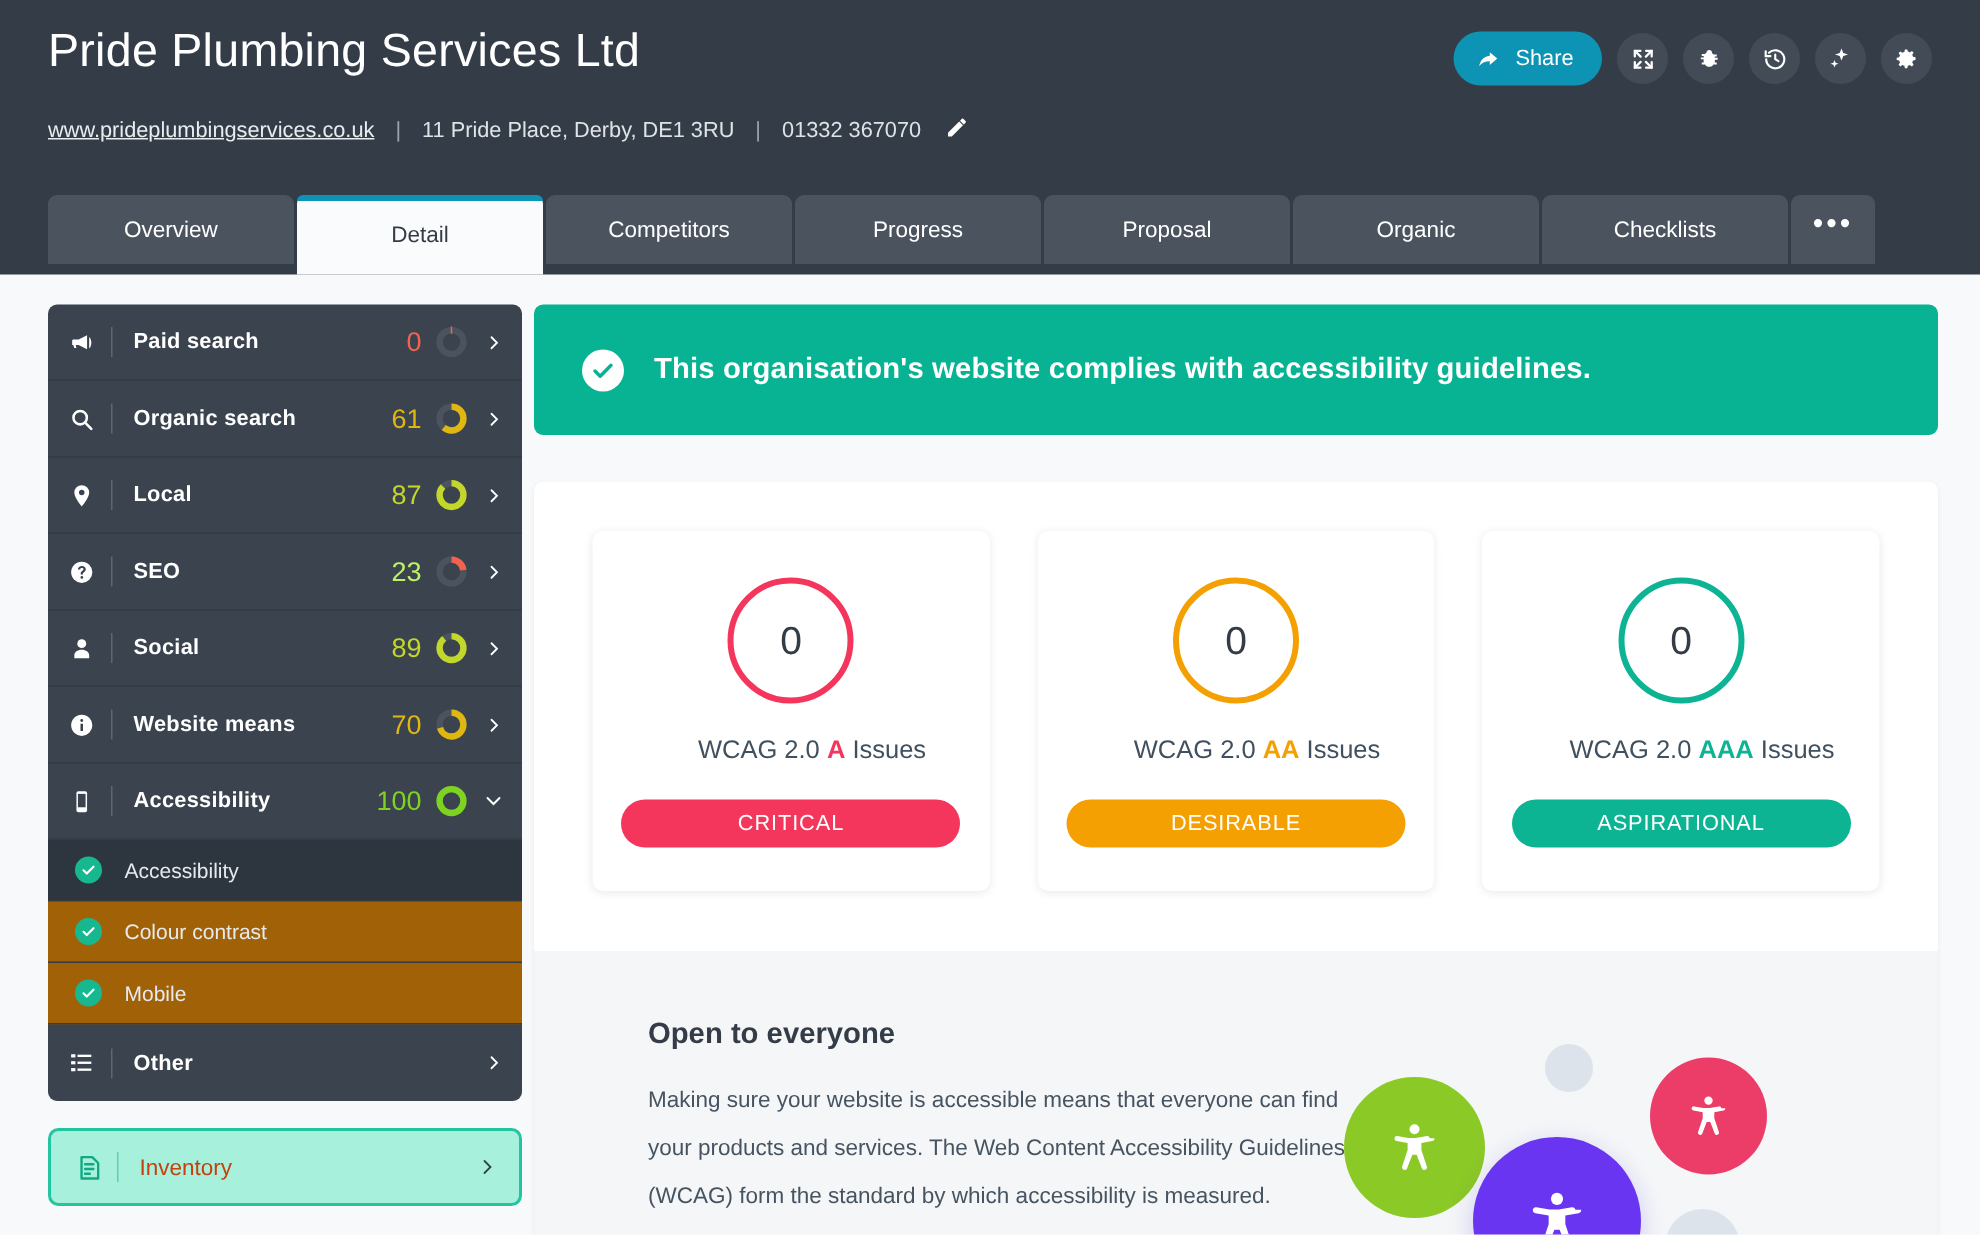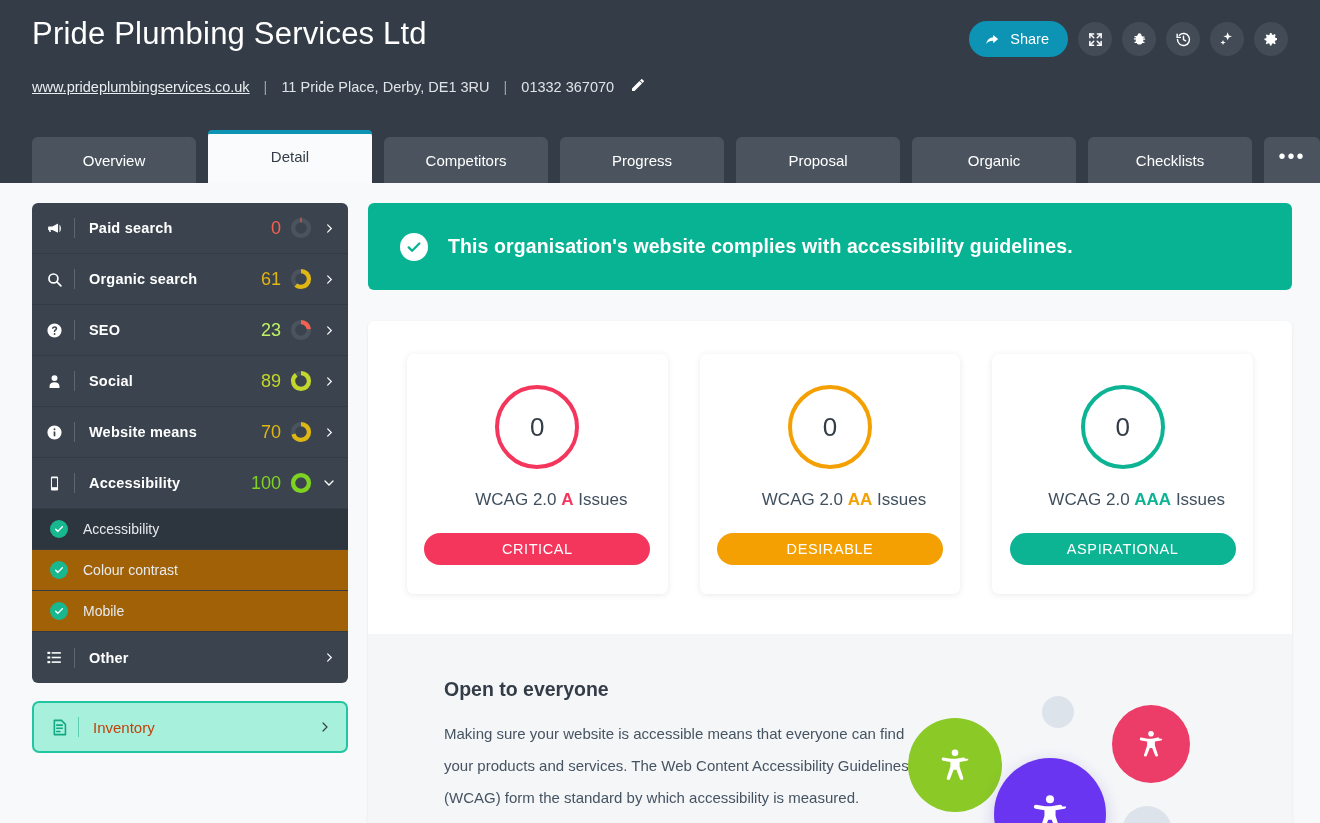--- a/index.html
+++ b/index.html
@@ -101,22 +101,21 @@
     display: inline-flex;
     cursor: pointer;
   }
 
   
   .tabs {
     position: absolute;
     left: 32px;
     bottom: 0;
     display: flex;
-    align-items: flex-end;
-    gap: 12px;
+    gap: 2px;
   }
   .tab {
     background: #4b545e;
     color: #ffffff;
     border: none;
     border-radius: 6px 6px 0 0;
     height: 46px;
     min-width: 164px;
     font-size: 15px;
     font-family: "Liberation Sans", sans-serif;
@@ -143,21 +142,21 @@
     min-width: 56px;
     font-size: 20px;
     letter-spacing: 2px;
     padding-bottom: 8px;
   }
 
   
   .body-wrap {
     display: flex;
     padding: 20px 28px 0 32px;
-    gap: 20px;
+    gap: 8px;
     height: 640px;
   }
 
   
   .sidebar { width: 316px; flex: 0 0 316px; }
 
   .nav-card {
     background: #3b444e;
     border-radius: 6px;
     overflow: hidden;
@@ -504,20 +503,41 @@
                 <circle cx="18" cy="18" r="13" fill="none" stroke="#e0b611" stroke-width="7" stroke-dasharray="49.8 81.7" transform="rotate(-90 18 18)"></circle>
               </svg>
           </span>
           <span class="chev">
             <svg width="11" height="11" viewBox="0 0 24 24" fill="none" stroke="#fff" stroke-width="2.6" stroke-linecap="round">
                 <path d="M8 4l8 8-8 8"></path>
               </svg>
           </span>
         </div>
 
+        <div class="nav-row">
+          <span class="nav-ico">
+            <svg width="17" height="17" viewBox="0 0 24 24" fill="#fff">
+                <path d="M12 2a7 7 0 0 0-7 7c0 5.3 7 13 7 13s7-7.7 7-13a7 7 0 0 0-7-7zm0 9.6A2.6 2.6 0 1 1 12 6.4a2.6 2.6 0 0 1 0 5.2z"></path>
+              </svg>
+          </span>
+          <span class="nav-divider"></span>
+          <span class="nav-label">Local</span>
+          <span class="nav-score" style="color:#c3d62a">87</span>
+          <span class="gauge">
+            <svg viewBox="0 0 36 36">
+                <circle cx="18" cy="18" r="13" fill="none" stroke="#4b545e" stroke-width="7"></circle>
+                <circle cx="18" cy="18" r="13" fill="none" stroke="#c3d62a" stroke-width="7" stroke-dasharray="71 10.7" transform="rotate(-90 18 18)"></circle>
+              </svg>
+          </span>
+          <span class="chev">
+            <svg width="11" height="11" viewBox="0 0 24 24" fill="none" stroke="#fff" stroke-width="2.6" stroke-linecap="round">
+                <path d="M8 4l8 8-8 8"></path>
+              </svg>
+          </span>
+        </div>
 
         <div class="nav-row">
           <span class="nav-ico">
             <svg width="17" height="17" viewBox="0 0 24 24" fill="#fff">
                 <path d="M12 2a10 10 0 1 0 0 20 10 10 0 0 0 0-20zm.1 16.2a1.3 1.3 0 1 1 0-2.6 1.3 1.3 0 0 1 0 2.6zm2-6.3c-.9.7-1.1 1-1.1 1.8v.4h-2v-.6c0-1.3.5-2 1.5-2.8.8-.6 1.1-.9 1.1-1.5 0-.7-.6-1.2-1.5-1.2s-1.6.5-1.7 1.4h-2c.1-2 1.6-3.3 3.8-3.3 2.1 0 3.6 1.2 3.6 3 0 1.1-.5 1.8-1.7 2.8z"></path>
               </svg>
           </span>
           <span class="nav-divider"></span>
           <span class="nav-label">SEO</span>
           <span class="nav-score" style="color:#bef264">23</span>

